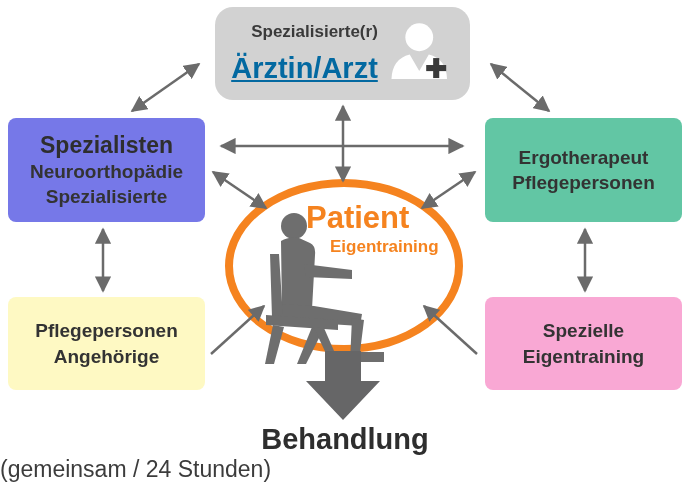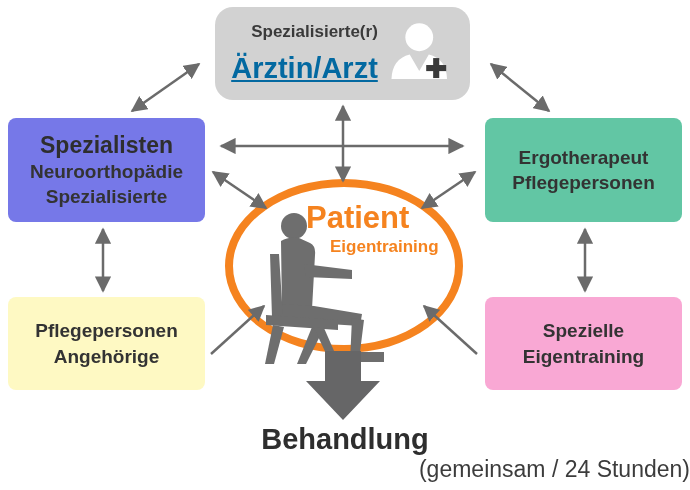--- a/index.html
+++ b/index.html
@@ -25,21 +25,21 @@
   #patient-ellipse{position:absolute;left:225px;top:179px;width:238px;height:174px;
                    border:8px solid #f5831f;border-radius:50%;box-sizing:border-box;background:#fff;}
   #patient-title{position:absolute;left:306px;top:200px;font-size:31px;font-weight:700;color:#f5831f;}
   #patient-subtitle{position:absolute;left:330px;top:237px;font-size:17px;font-weight:700;color:#f5831f;}
   #patient-figure{position:absolute;left:258px;top:212px;width:140px;height:160px;}
 
   #arrow-layer{position:absolute;left:0;top:0;width:690px;height:490px;pointer-events:none;}
 
   #footer-title{position:absolute;left:0;top:423px;width:690px;text-align:center;
                 font-size:29px;font-weight:700;color:#2e2e2e;}
-  #footer-subtitle{position:absolute;left:0;top:456px;width:690px;text-align:right;
+  #footer-subtitle{position:absolute;left:0;top:456px;width:690px;text-align:left;
                    font-size:23px;font-weight:400;color:#3c3c3c;}
 </style>
 </head>
 <body>
 
 <div id="canvas">
 
   <div class="box" id="doctor-box">
     <div class="txt">
       <span class="sub">Spezialisierte(r)</span>

